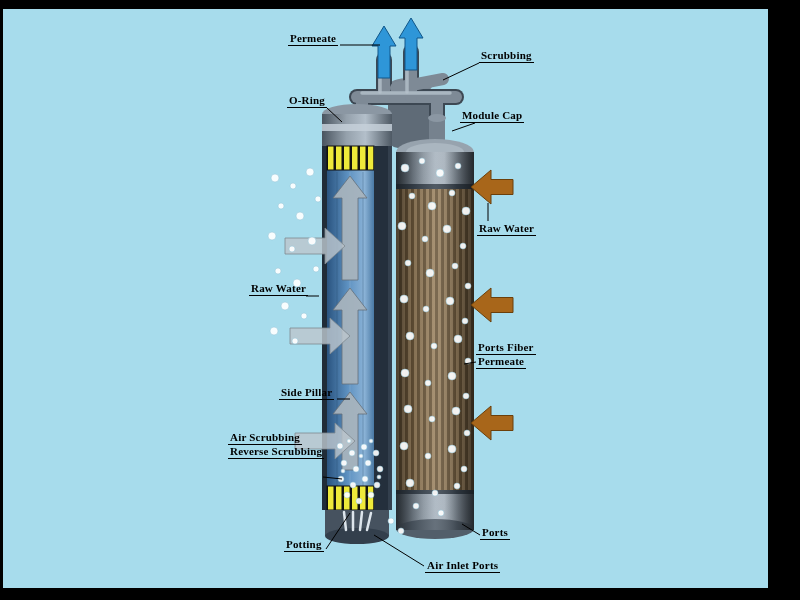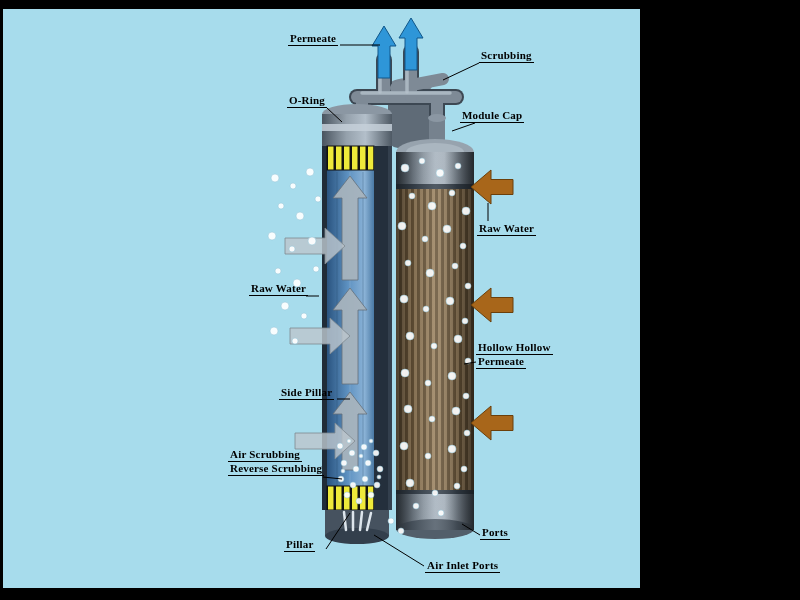--- a/index.html
+++ b/index.html
@@ -1,16 +1,16 @@
 <!DOCTYPE html>
 <html style="--background: #a7dcec; --frame: #000000; --permeate-arrow: #2e96d8; --raw-water-arrow: #a8661a; --feed-arrow: #bcc6cd; --potting-yellow: #eeea3a; --fiber-light: #9a8260; --fiber-dark: #6a563a; --module-gray: #7e8a96; --interior-blue: #5e92c2;"><head>
 <meta charset="utf-8">
 <style>
   html,body{margin:0;padding:0;background:#000;}
-  .stage{position:relative;width:640px;height:600px;background:var(--background,#a7dcec);overflow:hidden;
+  .stage{position:relative;width:768px;height:600px;background:var(--background,#a7dcec);overflow:hidden;
          font-family:"Liberation Serif",serif;}
   .frame-bar{position:absolute;background:var(--frame,#000);}
   .bar-top{left:0;top:0;width:800px;height:9px;}
   .bar-bottom{left:0;top:588px;width:800px;height:12px;}
   .bar-left{left:0;top:0;width:3px;height:600px;}
   .bar-right{left:797px;top:0;width:3px;height:600px;}
   svg.art{position:absolute;left:0;top:0;}
   .dlabel{position:absolute;font:bold 11px "Liberation Serif",serif;color:#000;letter-spacing:.2px;}
   .dlabel .ln{display:block;width:max-content;border-bottom:1px solid #000;padding:0 2px 1px;line-height:12px;white-space:nowrap;}
   .leader{stroke:#000;stroke-width:1;fill:none;}
@@ -251,32 +251,32 @@
   <div class="dlabel" style="left:460px;top:109px">
     <span class="ln">Module Cap</span>
   </div>
   <div class="dlabel" style="left:477px;top:222px">
     <span class="ln">Raw Water</span>
   </div>
   <div class="dlabel" style="left:249px;top:282px">
     <span class="ln">Raw Water</span>
   </div>
   <div class="dlabel" style="left:476px;top:341px">
-    <span class="ln">Hollow Hollow</span>
+    <span class="ln">Ports Fiber</span>
     <span class="ln">Permeate</span>
   </div>
   <div class="dlabel" style="left:279px;top:386px">
     <span class="ln">Side Pillar</span>
   </div>
-  <div class="dlabel" style="left:228px;top:448px">
+  <div class="dlabel" style="left:228px;top:431px">
     <span class="ln">Air Scrubbing</span>
     <span class="ln">Reverse Scrubbing</span>
   </div>
   <div class="dlabel" style="left:284px;top:538px">
-    <span class="ln">Pillar</span>
+    <span class="ln">Potting</span>
   </div>
   <div class="dlabel" style="left:425px;top:559px">
     <span class="ln">Air Inlet Ports</span>
   </div>
   <div class="dlabel" style="left:480px;top:526px">
     <span class="ln">Ports</span>
   </div>
 
   <div class="frame-bar bar-top"></div>
   <div class="frame-bar bar-bottom"></div>

